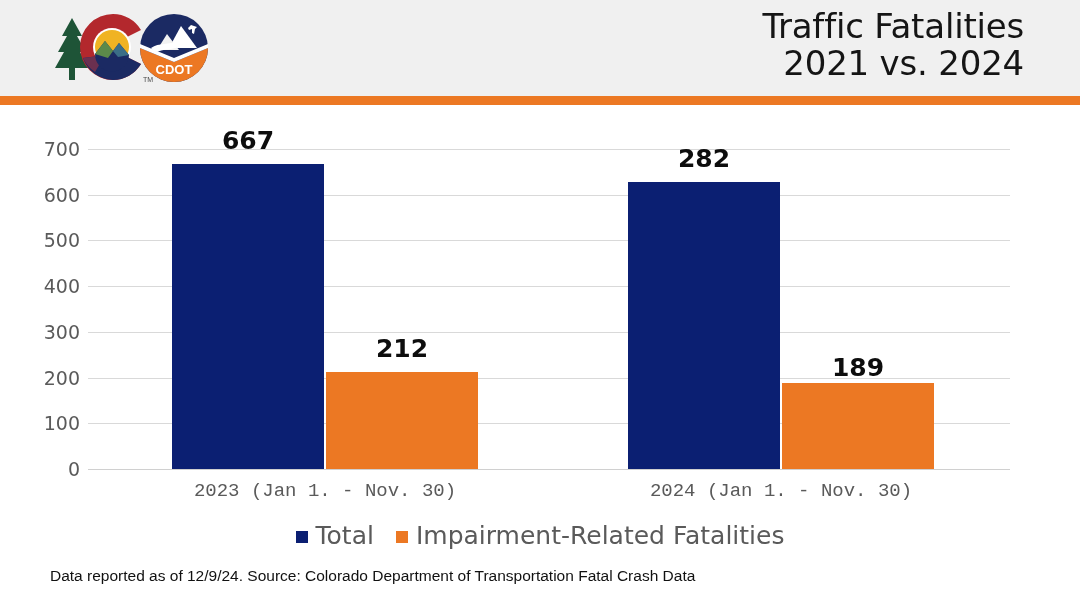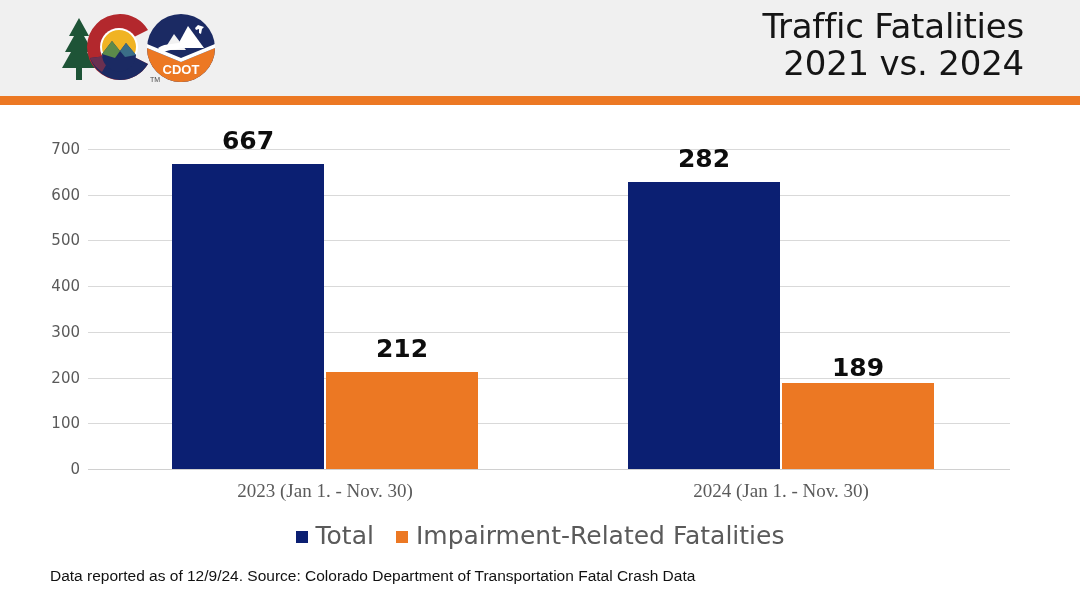--- a/index.html
+++ b/index.html
@@ -26,21 +26,21 @@
   }
   .header-rule {
     position: absolute;
     left: 0; top: 96px;
     width: 1080px;
     height: 9px;
     background: #ec7823;
   }
   .logos {
     position: absolute;
-    left: 62px; top: 10px;
+    left: 55px; top: 10px;
     width: 160px; height: 78px;
   }
   .title-block {
     position: absolute;
     right: 56px; top: 8px;
     text-align: right;
     line-height: 1.08;
   }
   .title-line1, .title-line2 {
     font-size: 34px;
@@ -76,21 +76,21 @@
   .ylabels {
     position: absolute;
     left: 0; top: 44px;
     width: 80px;
     height: 320px;
   }
   .ylabel {
     position: absolute;
     right: 0;
     transform: translateY(-50%);
-    font-size: 15px;
+    font-size: 19px;
     color: #5a5a5a;
     font-family: "DejaVu Sans", sans-serif;
     text-align: right;
     white-space: nowrap;
   }
   .bar {
     position: absolute;
     bottom: 0;
   }
   .bar.total { background: #0b1f72; }
@@ -102,21 +102,21 @@
     font-weight: bold;
     color: #0d0d0d;
     font-family: "DejaVu Sans", sans-serif;
     white-space: nowrap;
   }
   .cat-label {
     position: absolute;
     transform: translateX(-50%);
     font-size: 19px;
     color: #5a5a5a;
-    font-family: Liberation Serif, serif;
+    font-family: Liberation Mono, monospace;
     white-space: nowrap;
   }
 
   
   .legend {
     position: absolute;
     left: 0; top: 521px;
     width: 1080px;
     display: flex;
     justify-content: center;

